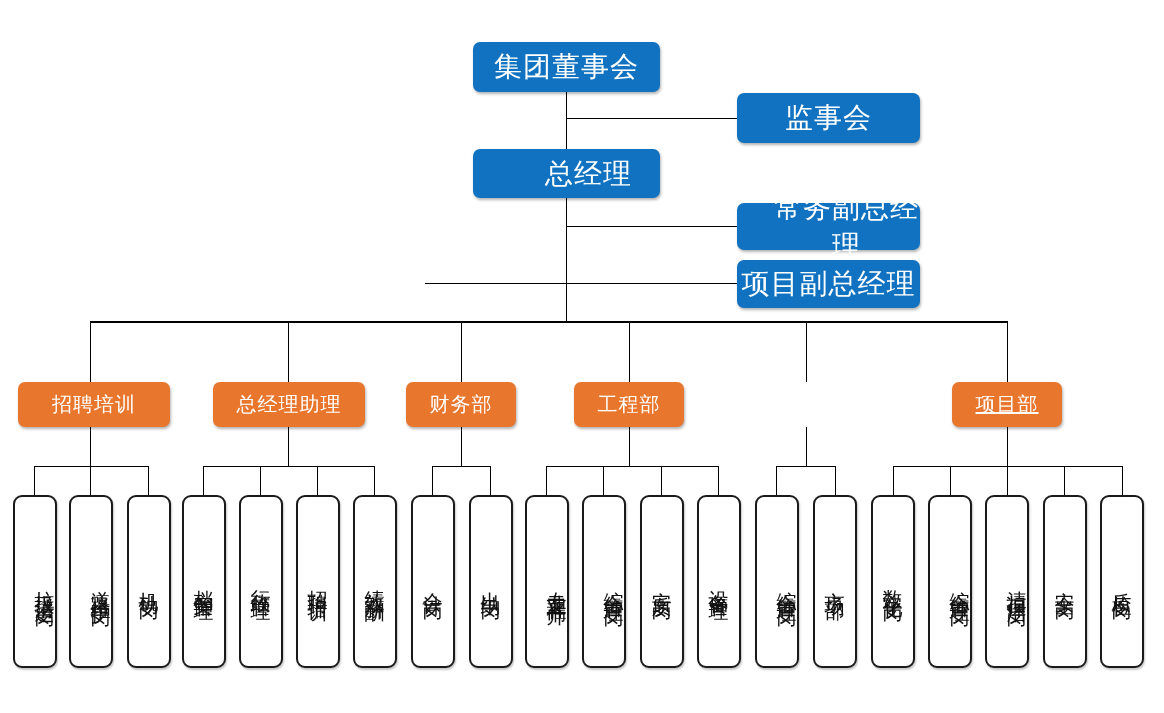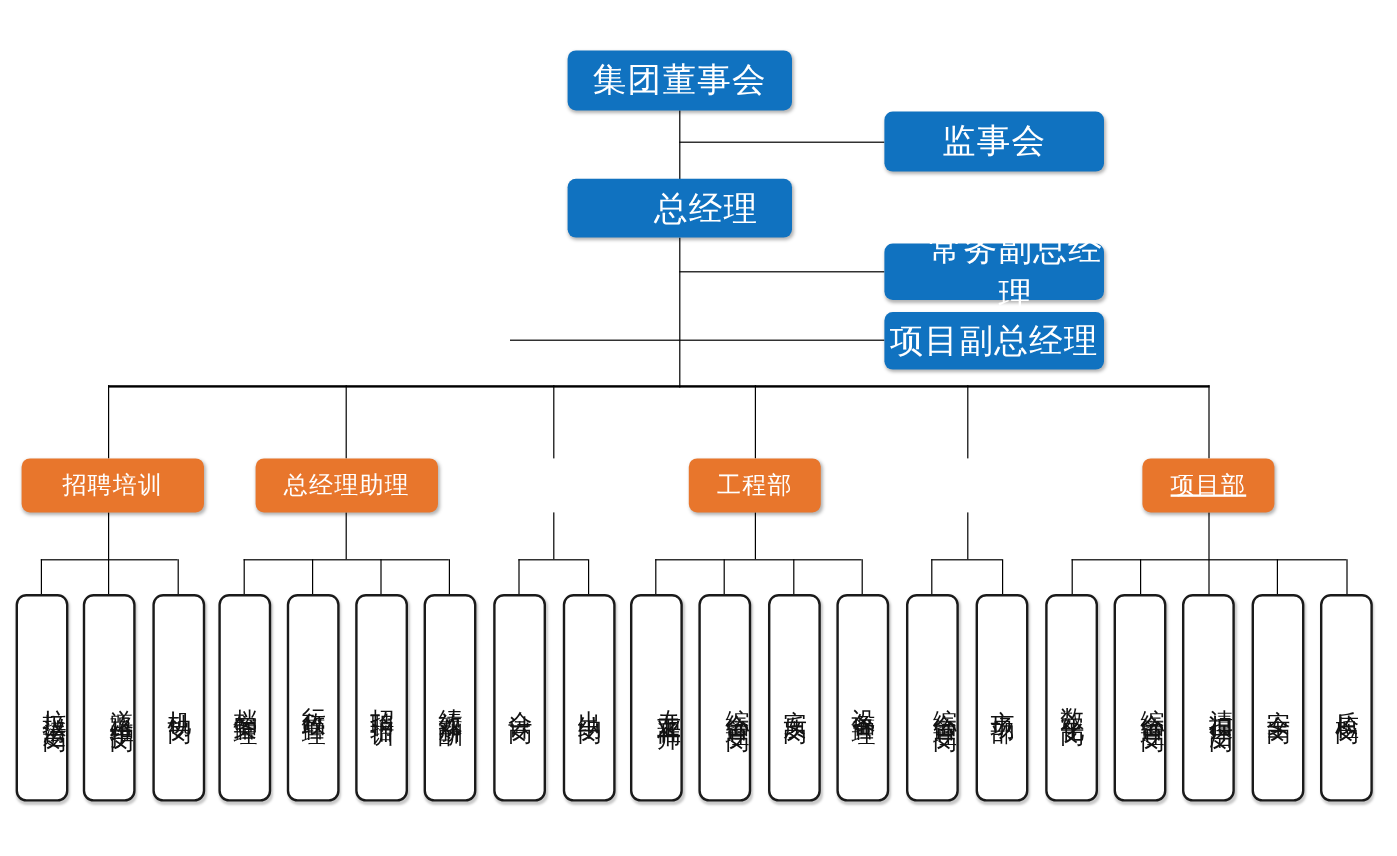--- a/index.html
+++ b/index.html
@@ -158,20 +158,23 @@
 
 
   <div class="node node-orange" style="left:18px; top:382px; width:152px; height:45px;">
     <span>招聘培训</span>
   </div>
 
   <div class="node node-orange" style="left:213px; top:382px; width:152px; height:45px;">
     <span>总经理助理</span>
   </div>
 
+  <div class="node node-orange" style="left:406px; top:382px; width:110px; height:45px;">
+    <span>财务部</span>
+  </div>
 
   <div class="node node-orange" style="left:574px; top:382px; width:110px; height:45px;">
     <span>工程部</span>
   </div>
 
 
   <div class="node node-orange" style="left:952px; top:382px; width:110px; height:45px;text-decoration:underline;">
     <span>项目部</span>
   </div>
 

